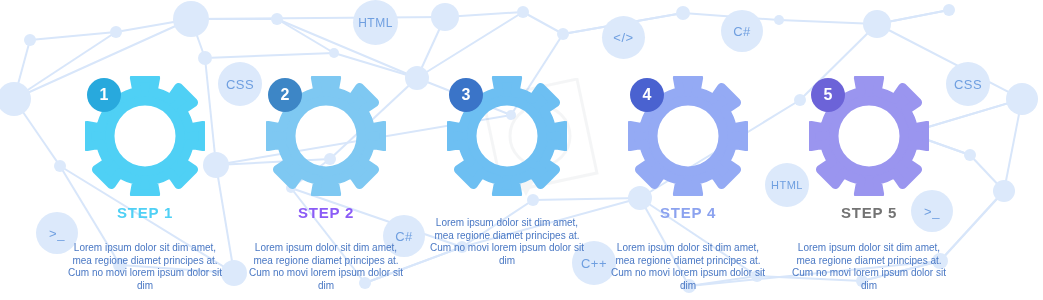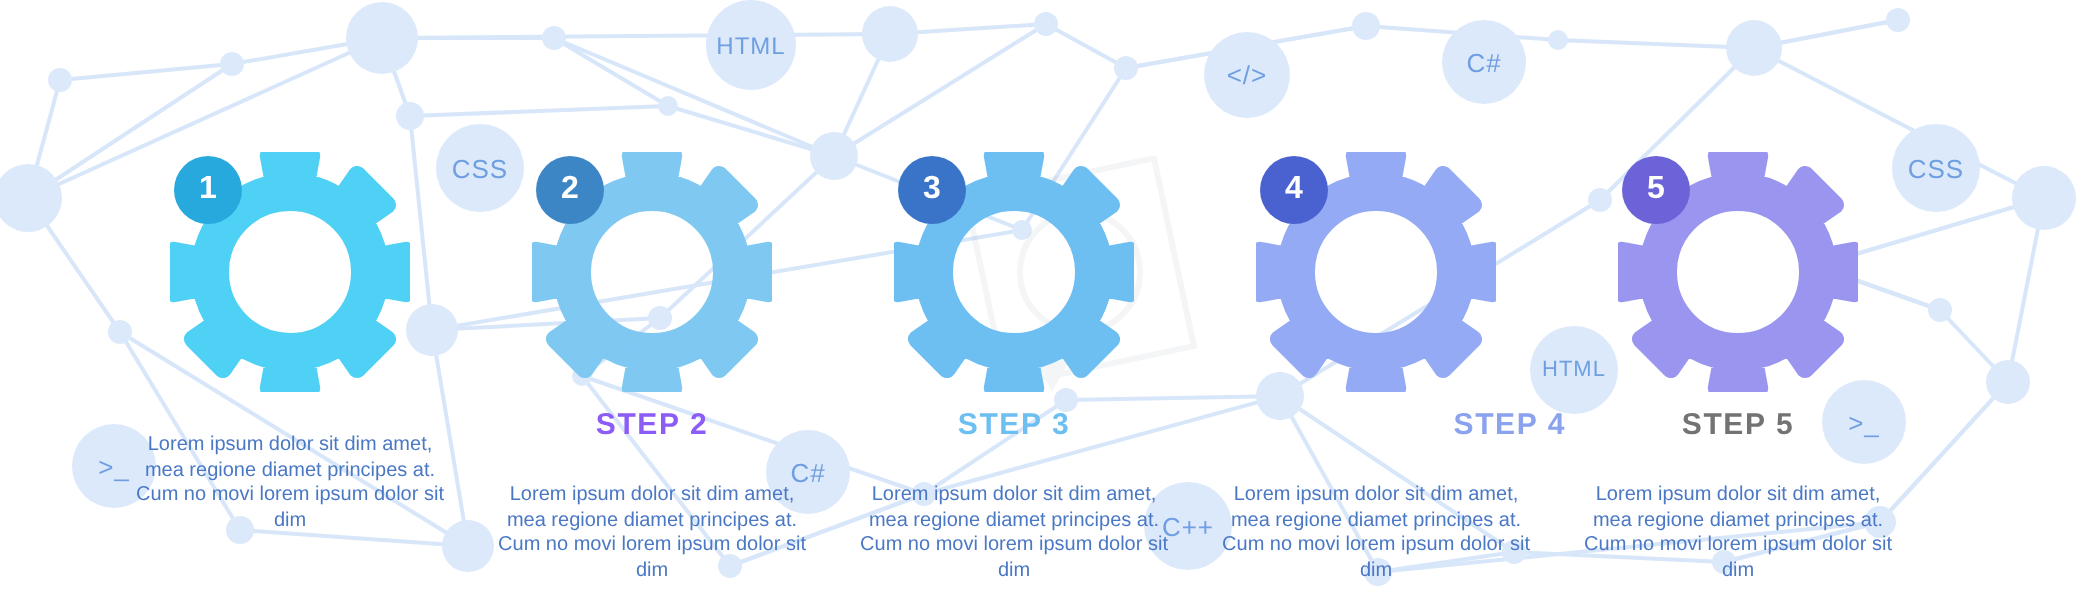--- a/index.html
+++ b/index.html
@@ -220,50 +220,50 @@
     </div>
 
   <div id="steps">
       <div class="step" style="left: 50px; top: 76px;">
         <div class="gear-wrap">
           <svg viewBox="0 0 120 120">
             <path d="M51.92 15.73L49.40 1.96L70.60 1.96L68.08 15.73A45 45 0 0 1 85.00 22.58L85.59 22.98L93.55 11.46L108.54 26.45L97.02 34.41A45 45 0 0 1 104.14 51.22L104.27 51.92L118.04 49.40L118.04 70.60L104.27 68.08A45 45 0 0 1 97.42 85.00L97.02 85.59L108.54 93.55L93.55 108.54L85.59 97.02A45 45 0 0 1 68.78 104.14L68.08 104.27L70.60 118.04L49.40 118.04L51.92 104.27A45 45 0 0 1 35.00 97.42L34.41 97.02L26.45 108.54L11.46 93.55L22.98 85.59A45 45 0 0 1 15.86 68.78L15.73 68.08L1.96 70.60L1.96 49.40L15.73 51.92A45 45 0 0 1 22.58 35.00L22.98 34.41L11.46 26.45L26.45 11.46L34.41 22.98A45 45 0 0 1 51.22 15.86Z M60 25 A35 35 0 1 0 60 95 A35 35 0 1 0 60 25 Z" fill="#4fd0f5" fill-rule="evenodd" stroke="#4fd0f5" stroke-width="9" stroke-linejoin="round"></path>
           </svg>
           <div class="num-badge" style="background: rgb(40, 169, 221);">1</div>
         </div>
+        <div class="step-title" style="color: rgb(79, 208, 245);">STEP 1</div>
         <div class="step-desc" style="color: rgb(74, 120, 196);">Lorem ipsum dolor sit dim amet, mea regione diamet principes at. Cum no movi lorem ipsum dolor sit dim</div>
       </div>
       <div class="step" style="left: 231px; top: 76px;">
         <div class="gear-wrap">
           <svg viewBox="0 0 120 120">
             <path d="M51.92 15.73L49.40 1.96L70.60 1.96L68.08 15.73A45 45 0 0 1 85.00 22.58L85.59 22.98L93.55 11.46L108.54 26.45L97.02 34.41A45 45 0 0 1 104.14 51.22L104.27 51.92L118.04 49.40L118.04 70.60L104.27 68.08A45 45 0 0 1 97.42 85.00L97.02 85.59L108.54 93.55L93.55 108.54L85.59 97.02A45 45 0 0 1 68.78 104.14L68.08 104.27L70.60 118.04L49.40 118.04L51.92 104.27A45 45 0 0 1 35.00 97.42L34.41 97.02L26.45 108.54L11.46 93.55L22.98 85.59A45 45 0 0 1 15.86 68.78L15.73 68.08L1.96 70.60L1.96 49.40L15.73 51.92A45 45 0 0 1 22.58 35.00L22.98 34.41L11.46 26.45L26.45 11.46L34.41 22.98A45 45 0 0 1 51.22 15.86Z M60 25 A35 35 0 1 0 60 95 A35 35 0 1 0 60 25 Z" fill="#7ec8f2" fill-rule="evenodd" stroke="#7ec8f2" stroke-width="9" stroke-linejoin="round"></path>
           </svg>
           <div class="num-badge" style="background: rgb(61, 134, 198);">2</div>
         </div>
         <div class="step-title" style="color: #8b5cf6;">STEP 2</div>
         <div class="step-desc" style="color: rgb(74, 120, 196);">Lorem ipsum dolor sit dim amet, mea regione diamet principes at. Cum no movi lorem ipsum dolor sit dim</div>
       </div>
       <div class="step" style="left: 412px; top: 76px;">
         <div class="gear-wrap">
           <svg viewBox="0 0 120 120">
             <path d="M51.92 15.73L49.40 1.96L70.60 1.96L68.08 15.73A45 45 0 0 1 85.00 22.58L85.59 22.98L93.55 11.46L108.54 26.45L97.02 34.41A45 45 0 0 1 104.14 51.22L104.27 51.92L118.04 49.40L118.04 70.60L104.27 68.08A45 45 0 0 1 97.42 85.00L97.02 85.59L108.54 93.55L93.55 108.54L85.59 97.02A45 45 0 0 1 68.78 104.14L68.08 104.27L70.60 118.04L49.40 118.04L51.92 104.27A45 45 0 0 1 35.00 97.42L34.41 97.02L26.45 108.54L11.46 93.55L22.98 85.59A45 45 0 0 1 15.86 68.78L15.73 68.08L1.96 70.60L1.96 49.40L15.73 51.92A45 45 0 0 1 22.58 35.00L22.98 34.41L11.46 26.45L26.45 11.46L34.41 22.98A45 45 0 0 1 51.22 15.86Z M60 25 A35 35 0 1 0 60 95 A35 35 0 1 0 60 25 Z" fill="#6dbff2" fill-rule="evenodd" stroke="#6dbff2" stroke-width="9" stroke-linejoin="round"></path>
           </svg>
           <div class="num-badge" style="background: rgb(58, 116, 200);">3</div>
         </div>
-        <div class="step-title" style="color: rgb(109, 191, 242);">STEP 3</div>
         <div class="step-desc" style="color: rgb(74, 120, 196);">Lorem ipsum dolor sit dim amet, mea regione diamet principes at. Cum no movi lorem ipsum dolor sit dim</div>
       </div>
       <div class="step" style="left: 593px; top: 76px;">
         <div class="gear-wrap">
           <svg viewBox="0 0 120 120">
             <path d="M51.92 15.73L49.40 1.96L70.60 1.96L68.08 15.73A45 45 0 0 1 85.00 22.58L85.59 22.98L93.55 11.46L108.54 26.45L97.02 34.41A45 45 0 0 1 104.14 51.22L104.27 51.92L118.04 49.40L118.04 70.60L104.27 68.08A45 45 0 0 1 97.42 85.00L97.02 85.59L108.54 93.55L93.55 108.54L85.59 97.02A45 45 0 0 1 68.78 104.14L68.08 104.27L70.60 118.04L49.40 118.04L51.92 104.27A45 45 0 0 1 35.00 97.42L34.41 97.02L26.45 108.54L11.46 93.55L22.98 85.59A45 45 0 0 1 15.86 68.78L15.73 68.08L1.96 70.60L1.96 49.40L15.73 51.92A45 45 0 0 1 22.58 35.00L22.98 34.41L11.46 26.45L26.45 11.46L34.41 22.98A45 45 0 0 1 51.22 15.86Z M60 25 A35 35 0 1 0 60 95 A35 35 0 1 0 60 25 Z" fill="#94aaf4" fill-rule="evenodd" stroke="#94aaf4" stroke-width="9" stroke-linejoin="round"></path>
           </svg>
           <div class="num-badge" style="background: rgb(74, 98, 208);">4</div>
         </div>
-        <div class="step-title" style="color: rgb(139, 162, 239); text-align: right;">STEP 4</div>
+        <div class="step-title" style="color: rgb(139, 162, 239);">STEP 4</div>
         <div class="step-desc" style="color: rgb(74, 120, 196);">Lorem ipsum dolor sit dim amet, mea regione diamet principes at. Cum no movi lorem ipsum dolor sit dim</div>
       </div>
       <div class="step" style="left: 774px; top: 76px;">
         <div class="gear-wrap">
           <svg viewBox="0 0 120 120">
             <path d="M51.92 15.73L49.40 1.96L70.60 1.96L68.08 15.73A45 45 0 0 1 85.00 22.58L85.59 22.98L93.55 11.46L108.54 26.45L97.02 34.41A45 45 0 0 1 104.14 51.22L104.27 51.92L118.04 49.40L118.04 70.60L104.27 68.08A45 45 0 0 1 97.42 85.00L97.02 85.59L108.54 93.55L93.55 108.54L85.59 97.02A45 45 0 0 1 68.78 104.14L68.08 104.27L70.60 118.04L49.40 118.04L51.92 104.27A45 45 0 0 1 35.00 97.42L34.41 97.02L26.45 108.54L11.46 93.55L22.98 85.59A45 45 0 0 1 15.86 68.78L15.73 68.08L1.96 70.60L1.96 49.40L15.73 51.92A45 45 0 0 1 22.58 35.00L22.98 34.41L11.46 26.45L26.45 11.46L34.41 22.98A45 45 0 0 1 51.22 15.86Z M60 25 A35 35 0 1 0 60 95 A35 35 0 1 0 60 25 Z" fill="#9a95ef" fill-rule="evenodd" stroke="#9a95ef" stroke-width="9" stroke-linejoin="round"></path>
           </svg>
           <div class="num-badge" style="background: rgb(108, 99, 216);">5</div>
         </div>
         <div class="step-title" style="color: #737373;">STEP 5</div>

